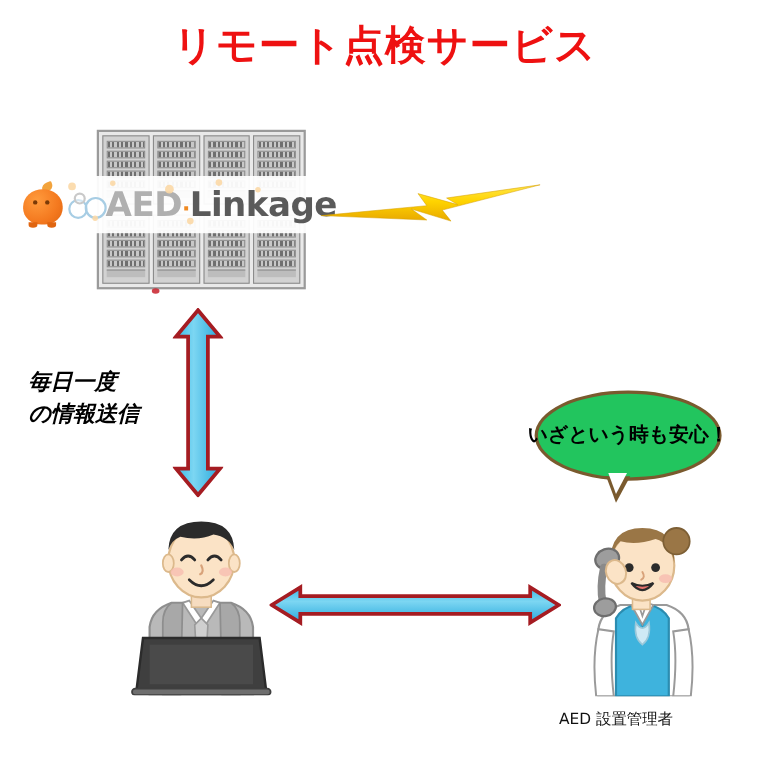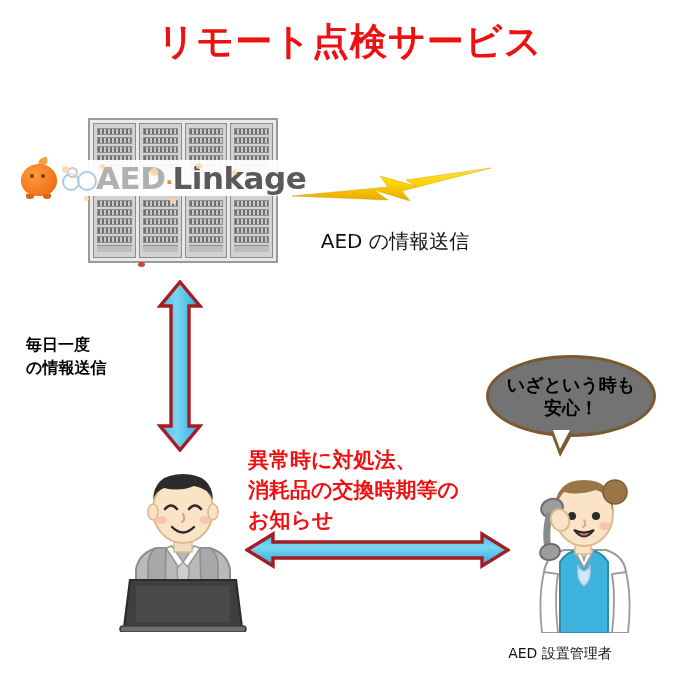--- a/index.html
+++ b/index.html
@@ -96,21 +96,21 @@
     border-radius: 50%;
     background: #c8202a;
     opacity: .85;
   }
   
   #linkage-band {
     position: absolute;
     left: 0px;
     top: 60px;
     width: 288px;
-    height: 36px;
+    height: 52px;
     background: rgba(255,255,255,0.94);
     display: flex;
     align-items: center;
   }
   #linkage-mascot {
     position: relative;
     width: 44px;
     height: 40px;
     margin-left: 18px;
     flex: none;
@@ -335,25 +335,26 @@
     position: absolute;
     left: 157px;
     top: 280px;
     width: 46px;
     height: 172px;
   }
   #left-note {
     position: absolute;
     left: 26px;
     top: 333px;
-    font-size: 16px;
+    font-size: 20px;
     color: #000000;
     line-height: 1.45;
     font-weight: bold;
     white-space: nowrap;
+    font-style: italic;
   }
   #left-note .thin { font-weight: normal; }
 
   
   #center-note {
     position: absolute;
     left: 248px;
     top: 446px;
     font-size: 21px;
     color: #ee1111;
@@ -370,24 +371,24 @@
   }
 
   
   #speech-bubble {
     position: absolute;
     left: 486px;
     top: 355px;
     width: 170px;
     height: 82px;
     border: 3px solid #7a5a2e;
-    background: #737373;
+    background: #22c55e;
     border-radius: 50% / 50%;
     display: flex;
-    flex-direction: column;
+    flex-direction: row;
     align-items: center;
     justify-content: center;
     box-sizing: border-box;
   }
   #speech-bubble .line {
     font-size: 18px;
     color: #000000;
     font-weight: bold;
     line-height: 1.3;
     white-space: nowrap;
@@ -565,45 +566,39 @@
         <linearGradient id="boltgrad" x1="0" y1="0" x2="0" y2="1">
           <stop offset="0%" stop-color="#ffe64d"></stop>
           <stop offset="45%" stop-color="#ffd400"></stop>
           <stop offset="100%" stop-color="#e8a800"></stop>
         </linearGradient>
       </defs>
       <path d="M203,8 L118,20 L128,26 L92,16 L100,27 L4,36 L100,40 L86,30 L122,41 L114,31 Z" fill="url(#boltgrad)"></path>
       <path d="M203,8 L118,20 L128,26 L92,16 L100,27 L4,36 L100,40 L86,30 L122,41 L114,31 Z" fill="none" stroke="#d79f00" stroke-width="0.8" opacity="0.6"></path>
     </svg>
   </div>
-  <div id="bolt-label">AED の情報送信</div>
 
   <div id="vertical-arrow">
     <svg width="46" height="172" viewBox="0 0 46 172" xmlns="http://www.w3.org/2000/svg">
       <defs>
         <linearGradient id="vshaft" x1="0" y1="0" x2="1" y2="0">
           <stop offset="0%" stop-color="#38b9e6"></stop>
           <stop offset="40%" stop-color="#7cd6f2"></stop>
           <stop offset="100%" stop-color="#2aa9dc"></stop>
         </linearGradient>
       </defs>
       <polygon points="23,2 43,26 32,26 32,146 43,146 23,170 3,146 14,146 14,26 3,26" fill="url(#vshaft)" stroke="#a51c22" stroke-width="3.4" stroke-linejoin="miter"></polygon>
     </svg>
   </div>
 
   <div id="left-note">
     <div>毎日一度</div>
     <div>の情報送信</div>
   </div>
 
-  <div id="center-note">
-    <div>異常時に対処法、</div>
-    <div>消耗品の交換時期等の</div>
-    <div>お知らせ</div>
-  </div>
 
   <div id="horizontal-arrow">
     <svg width="265" height="38" viewBox="0 0 265 38" xmlns="http://www.w3.org/2000/svg">
       <defs>
         <linearGradient id="hshaft" x1="0" y1="0" x2="0" y2="1">
           <stop offset="0%" stop-color="#38b9e6"></stop>
           <stop offset="40%" stop-color="#7cd6f2"></stop>
           <stop offset="100%" stop-color="#2aa9dc"></stop>
         </linearGradient>
       </defs>

